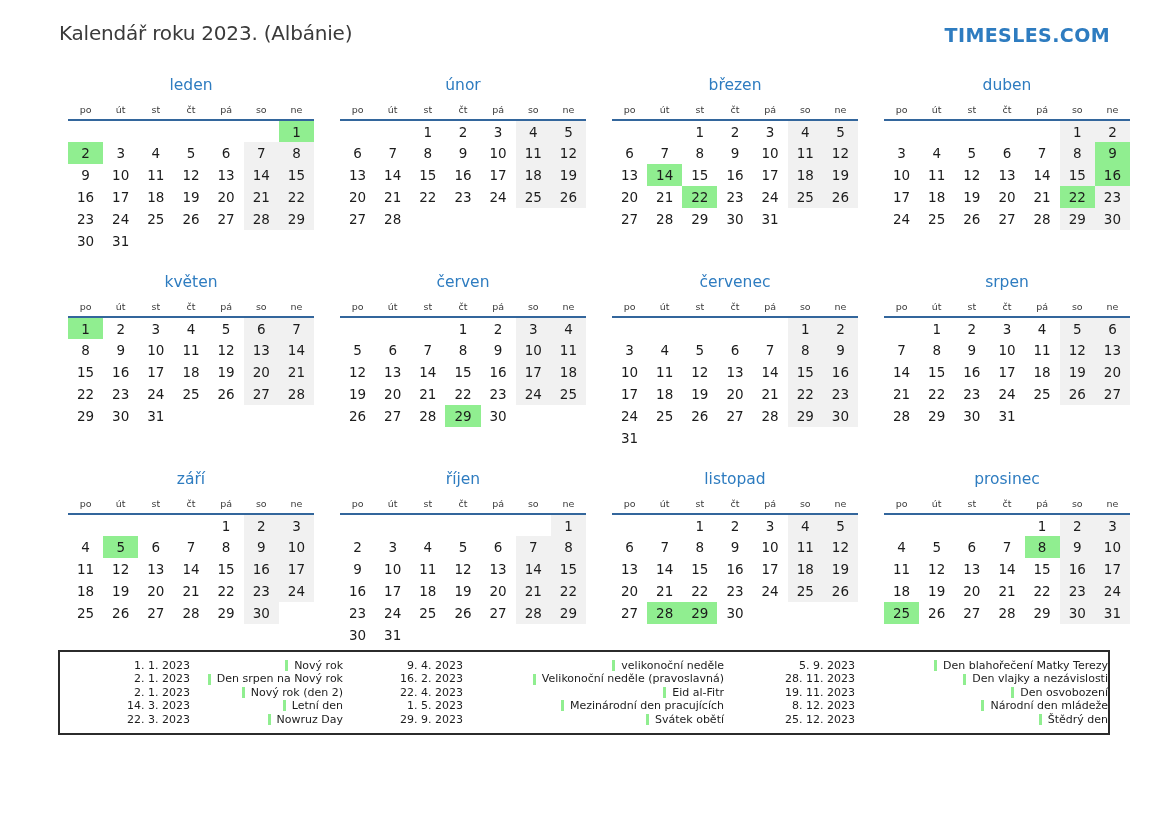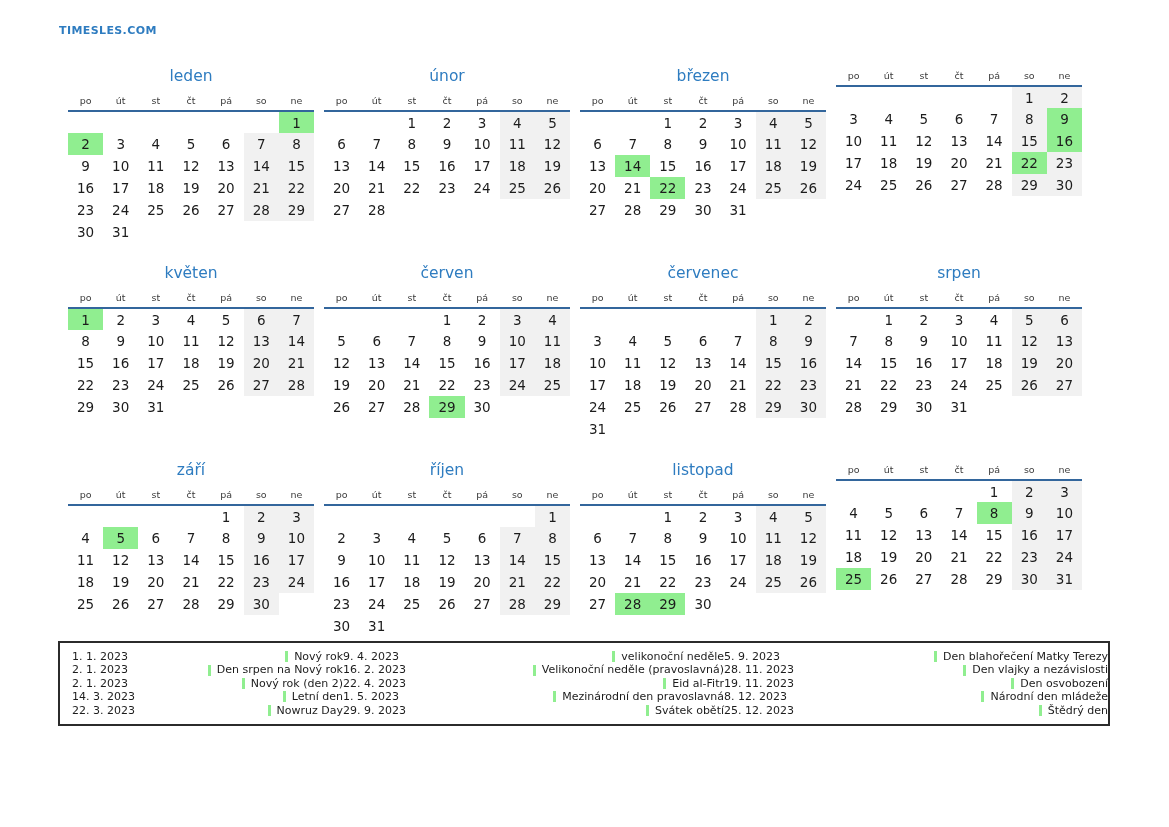--- a/index.html
+++ b/index.html
@@ -13,29 +13,29 @@
   }
   .header {
     display: flex; justify-content: space-between; align-items: flex-start;
     padding: 21px 59px 0 59px;
   }
   .page-title {
     font-size: 20px; font-weight: normal; color: #3a3a3a;
     margin: 0; line-height: 24px; letter-spacing: -0.2px;
   }
   .site-link {
-    font-size: 11px; font-weight: bold; color: #2e7cc0;
+    font-size: 19px; font-weight: bold; color: #2e7cc0;
     text-decoration: none; letter-spacing: 0.4px; margin-top: 3px;
   }
   .months-grid {
     margin: 29px 0 0 68px;
     display: grid;
     grid-template-columns: repeat(4, 246px);
     grid-template-rows: 197px 197px auto;
-    column-gap: 10px;
+    column-gap: 26px;
   }
   .month { width: 246px; }
   .month-title {
     text-align: center; color: #2e7cc0; font-size: 15.5px;
     line-height: 20px; margin-bottom: 5px;
   }
   .month-table {
     border-collapse: collapse; table-layout: fixed; width: 246px;
   }
   .month-table th {
@@ -50,31 +50,32 @@
   td.we { background: #f1f1f1; }
   td.hl { background: #90ee90; }
   .legend {
     width: 1052px; margin: 4px 0 0 58px;
     border: 2px solid #2b2b2b;
     padding: 7px 0 7px 12px;
     display: grid;
     grid-template-columns: 118px 153px 120px 261px 131px auto;
     font-size: 11px; line-height: 13.4px;
   }
-  .legend-date { color: #1c1c1c; white-space: nowrap; }
+  .legend-date { color: #1c1c1c; white-space: nowrap; text-align: right; }
   .legend-name { display: flex; align-items: center; white-space: nowrap; justify-content: flex-end; }
   .bar {
     width: 3px; height: 11px; background: #90ee90;
     margin-right: 6px; flex: none; display: inline-block;
   }
 </style>
 </head>
 <body>
 
 <div class="header">
+  <h1 class="page-title">Kalendář roku 2023. (Albánie)</h1>
   <a class="site-link" href="#">TIMESLES.COM</a>
 </div>
 
 <div class="months-grid">
     <div class="month">
       <div class="month-title">leden</div>
       <table class="month-table">
         <thead>
           <tr>
             <th>po</th>
@@ -264,20 +265,21 @@
             <td>29</td>
             <td>30</td>
             <td>31</td>
             <td></td>
             <td></td>
           </tr>
         </tbody>
       </table>
     </div>
     <div class="month">
+      <div class="month-title">duben</div>
       <table class="month-table">
         <thead>
           <tr>
             <th>po</th>
             <th>út</th>
             <th>st</th>
             <th>čt</th>
             <th>pá</th>
             <th>so</th>
             <th>ne</th>
@@ -785,20 +787,21 @@
             <td class="hl">29</td>
             <td>30</td>
             <td></td>
             <td></td>
             <td></td>
           </tr>
         </tbody>
       </table>
     </div>
     <div class="month">
+      <div class="month-title">prosinec</div>
       <table class="month-table">
         <thead>
           <tr>
             <th>po</th>
             <th>út</th>
             <th>st</th>
             <th>čt</th>
             <th>pá</th>
             <th>so</th>
             <th>ne</th>
@@ -902,21 +905,21 @@
       <span>Den osvobození</span>
     </div>
     <div class="legend-date">14. 3. 2023</div>
     <div class="legend-name">
       <span class="bar"></span>
       <span>Letní den</span>
     </div>
     <div class="legend-date">1. 5. 2023</div>
     <div class="legend-name">
       <span class="bar"></span>
-      <span>Mezinárodní den pravoslavná</span>
+      <span>Mezinárodní den pracujících</span>
     </div>
     <div class="legend-date">8. 12. 2023</div>
     <div class="legend-name">
       <span class="bar"></span>
       <span>Národní den mládeže</span>
     </div>
     <div class="legend-date">22. 3. 2023</div>
     <div class="legend-name">
       <span class="bar"></span>
       <span>Nowruz Day</span>

